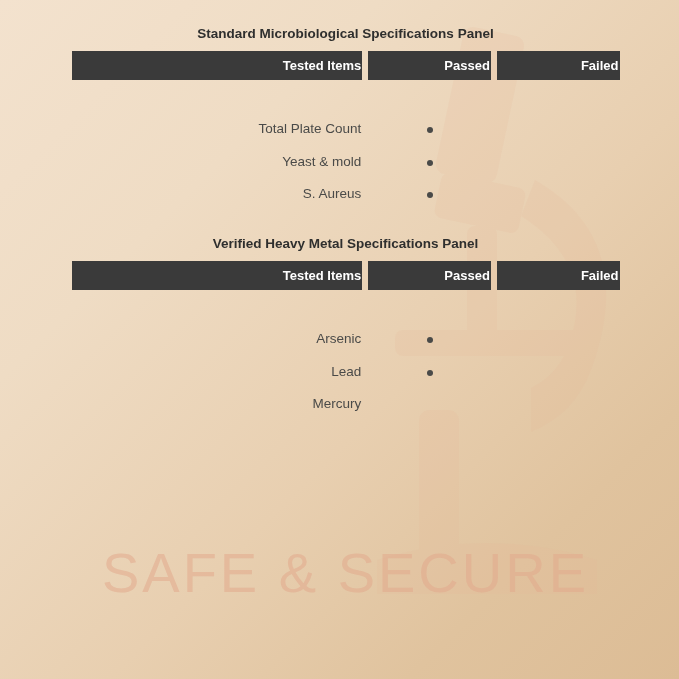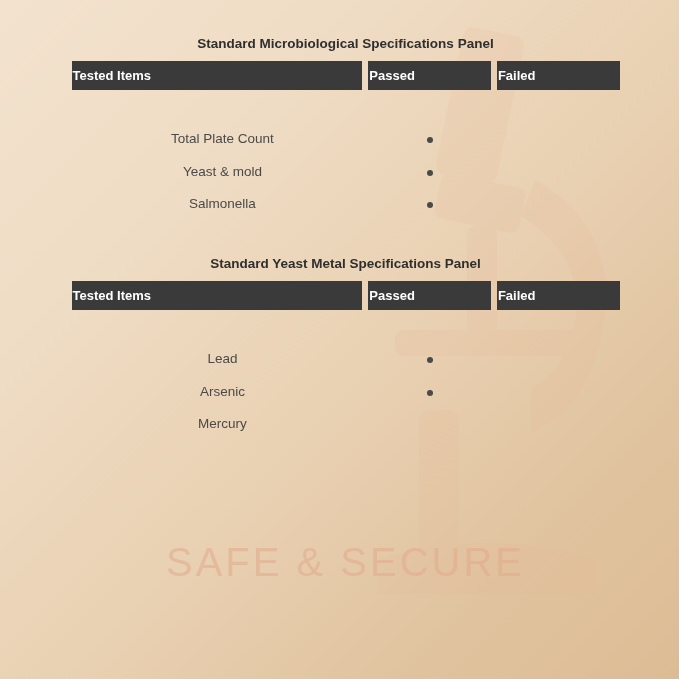--- a/index.html
+++ b/index.html
@@ -29,21 +29,21 @@
     top: 0;
     width: 420px;
     height: 620px;
     opacity: 0.30;
   }
   .wm-text {
     left: 12px;
     right: 0;
     top: 540px;
     text-align: center;
-    font-size: 40px;
+    font-size: 56px;
     letter-spacing: 3px;
     color: #e2a98d;
     opacity: 0.55;
     font-family: "Liberation Sans", sans-serif;
   }
   .content {
     position: relative;
     z-index: 2;
   }
   .title-wrap {
@@ -66,21 +66,21 @@
     margin-top: 6px;
   }
   .title-3 {
     font-size: 24px;
     color: #3a3a38;
     font-weight: 400;
     line-height: 1.4;
     margin-top: 10px;
   }
   .panel {
-    margin-top: 36px;
+    margin-top: 26px;
     padding-left: 12px;
   }
   .panel-caption {
     text-align: center;
     font-size: 13.5px;
     font-weight: bold;
     color: #2f2f2e;
     margin-bottom: 10px;
   }
   table.spec {
@@ -89,34 +89,34 @@
     margin: 0 auto;
     width: 560px;
     table-layout: fixed;
   }
   table.spec th {
     background: #3a3a3a;
     color: #ffffff;
     font-size: 13px;
     font-weight: bold;
     height: 27px;
-    text-align: left;
+    text-align: right;
     vertical-align: middle;
   }
   table.spec th.col-item { width: 240px; }
   table.spec th.col-pass { width: 100px; }
   table.spec th.col-fail { width: 100px; }
   table.spec td {
     font-size: 13.5px;
     color: #4a4a48;
     height: 30.5px;
     vertical-align: middle;
   }
   table.spec td.item {
-    text-align: center;
+    text-align: right;
     padding-left: 12px;
   }
   table.spec td.mark {
     text-align: center;
   }
   .dot {
     display: inline-block;
     width: 6px;
     height: 6px;
     border-radius: 50%;
@@ -164,49 +164,49 @@
             <td class="item">Total Plate Count</td>
             <td class="mark"><span class="dot"></span></td>
             <td class="mark"></td>
           </tr>
           <tr>
             <td class="item">Yeast &amp; mold</td>
             <td class="mark"><span class="dot"></span></td>
             <td class="mark"></td>
           </tr>
           <tr>
-            <td class="item">Salmonella</td>
+            <td class="item">S. Aureus</td>
             <td class="mark"><span class="dot"></span></td>
             <td class="mark"></td>
           </tr>
         </tbody>
       </table>
     </div>
 
     <div class="panel">
-      <div class="panel-caption">Standard Yeast Metal Specifications Panel</div>
+      <div class="panel-caption">Verified Heavy Metal Specifications Panel</div>
       <table class="spec">
         <thead>
           <tr>
             <th class="col-item">Tested Items</th>
             <th class="col-pass">Passed</th>
             <th class="col-fail">Failed</th>
           </tr>
         </thead>
         <tbody>
           <tr class="spacer-row">
               <td colspan="3"></td>
             </tr>
           <tr>
+            <td class="item">Arsenic</td>
+            <td class="mark"><span class="dot"></span></td>
+            <td class="mark"></td>
+          </tr>
+          <tr>
             <td class="item">Lead</td>
-            <td class="mark"><span class="dot"></span></td>
-            <td class="mark"></td>
-          </tr>
-          <tr>
-            <td class="item">Arsenic</td>
             <td class="mark"><span class="dot"></span></td>
             <td class="mark"></td>
           </tr>
           <tr>
             <td class="item">Mercury</td>
             <td class="mark"></td>
             <td class="mark"></td>
           </tr>
         </tbody>
       </table>

